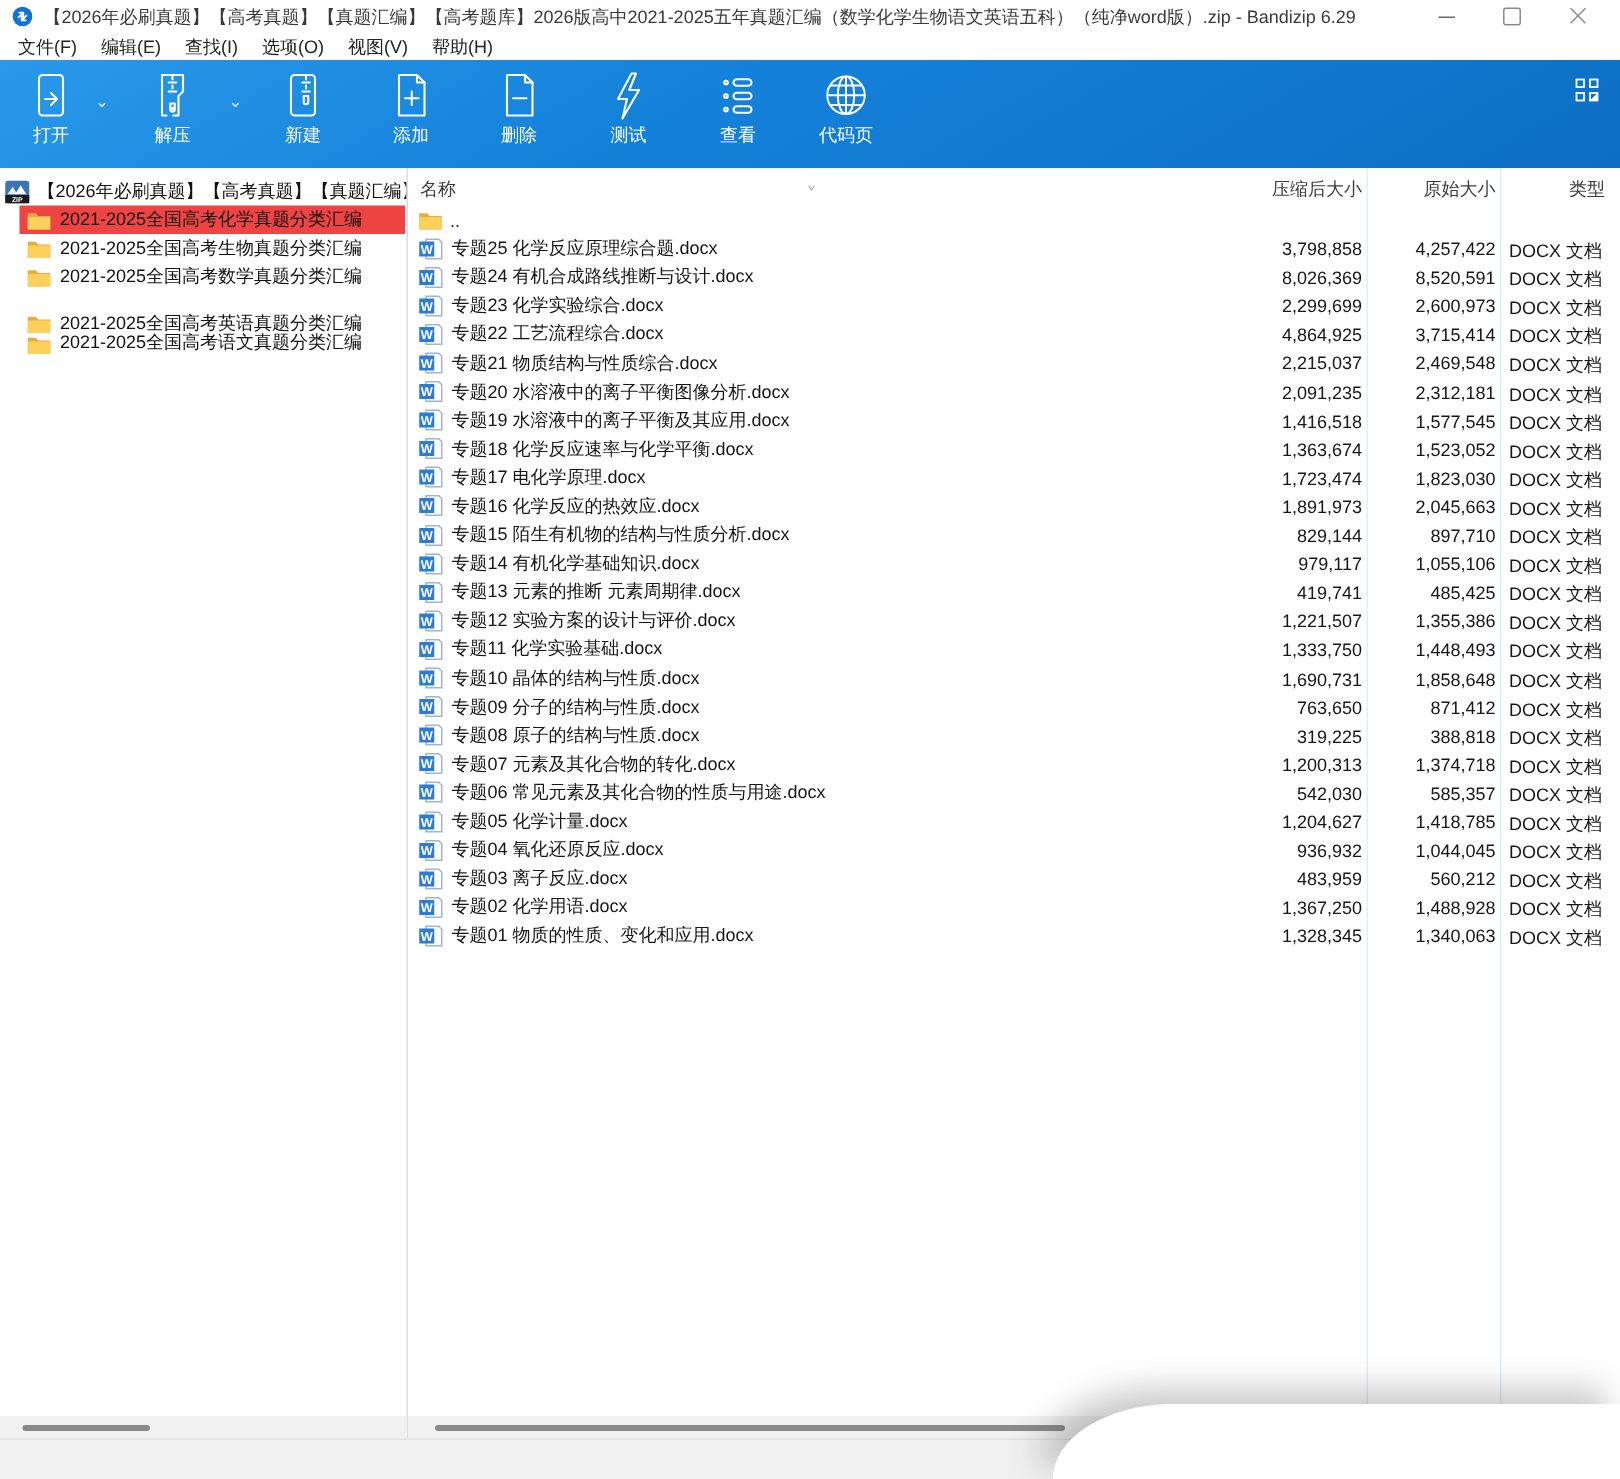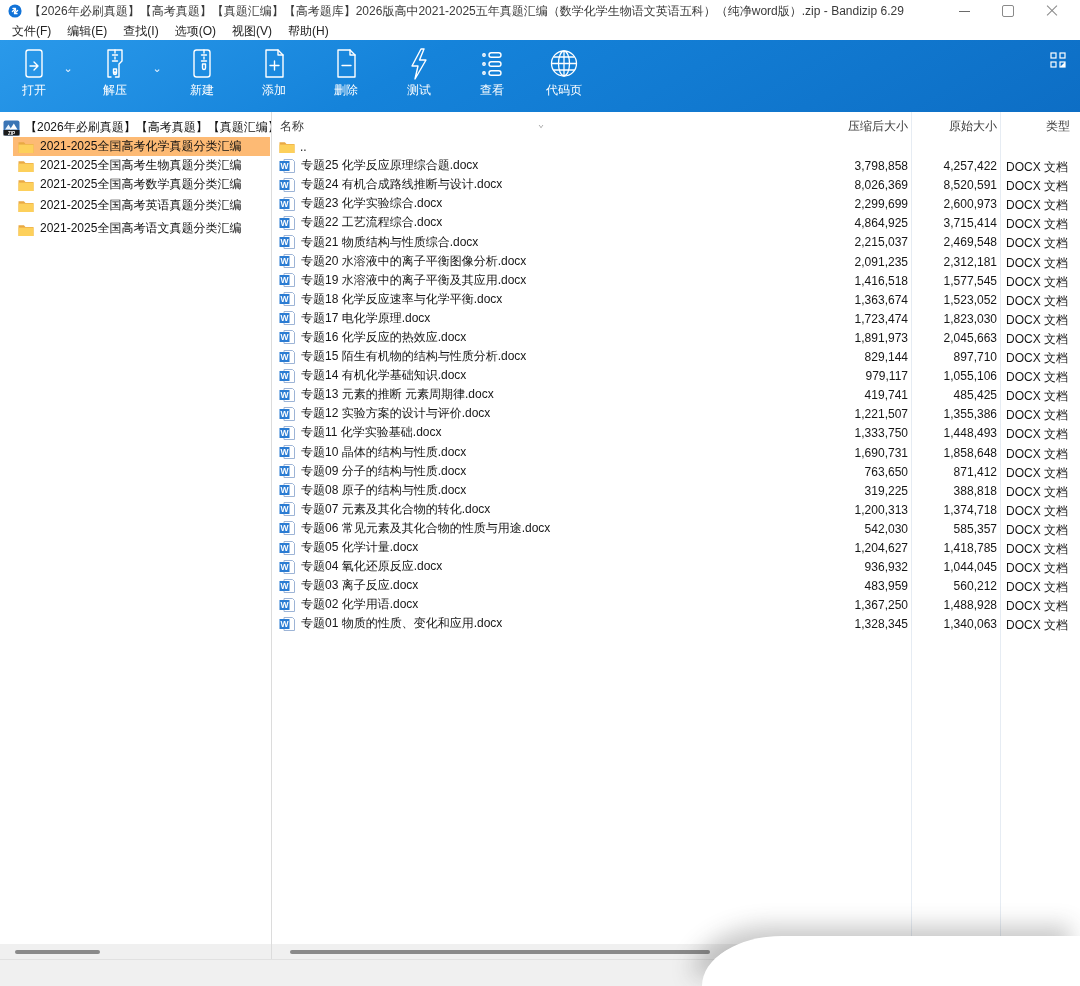--- a/index.html
+++ b/index.html
@@ -33,21 +33,21 @@
   .tchev{position:absolute;top:20px;width:16px;height:16px;color:#e8f3ff;font-size:11px;text-align:center;line-height:16px;}
   .layout-toggle{position:absolute;top:12px;right:14px;width:16px;height:16px;}
   
   .sidebar{position:absolute;top:112px;left:0;width:271px;bottom:42px;background:#fff;overflow:hidden;}
   .vdivider{position:absolute;top:112px;left:271px;width:1px;bottom:26px;background:#dcdcdc;}
   .tree-root{position:absolute;top:6px;left:3px;height:19px;display:flex;align-items:center;
     font-size:12px;color:#111;white-space:nowrap;width:268px;overflow:hidden;}
   .tree-root .zicon{flex:0 0 auto;margin-right:5px;}
   .tree-item{position:absolute;left:13px;right:1px;height:19px;display:flex;align-items:center;
     font-size:12px;color:#111;white-space:nowrap;overflow:hidden;padding-left:5px;}
-  .tree-item.selected{background:#fdba74;}
+  .tree-item.selected{background:#ef4444;}
   .tree-item .fldicon{flex:0 0 auto;margin-right:6px;}
   
   .main{position:absolute;top:112px;left:272px;right:0;bottom:42px;background:#fff;}
   .colsep{position:absolute;top:0;bottom:0;width:1px;background:#e6ecf3;}
   .lheader{position:absolute;top:0;left:0;right:0;height:25px;font-size:12px;color:#3c3c3c;}
   .lheader span{position:absolute;top:6px;font-family:Liberation Mono, monospace;}
   .h-name{left:8px;}
   .h-comp{right:172px;}
   .h-orig{right:83px;}
   .h-type{left:774px;}
@@ -219,21 +219,21 @@
       </div>
       <div class="tree-item" style="top: 63px;">
         <span class="fldicon">
   <svg width="16" height="14" viewBox="0 0 16 14">
     <path d="M0.5,2.2 h5.4 l1.6,1.8 h8 v9 h-15 z" fill="#e9a944"></path>
     <path d="M0.5,4.6 h15 v8.4 h-15 z" fill="#fdd05b"></path>
   </svg>
 </span>
         <span>2021-2025全国高考数学真题分类汇编</span>
       </div>
-      <div class="tree-item" style="top: 84px;">
+      <div class="tree-item" style="top: 94px;">
         <span class="fldicon">
   <svg width="16" height="14" viewBox="0 0 16 14">
     <path d="M0.5,2.2 h5.4 l1.6,1.8 h8 v9 h-15 z" fill="#e9a944"></path>
     <path d="M0.5,4.6 h15 v8.4 h-15 z" fill="#fdd05b"></path>
   </svg>
 </span>
         <span>2021-2025全国高考英语真题分类汇编</span>
       </div>
       <div class="tree-item" style="top: 106px; align-items: flex-end;">
         <span class="fldicon">

